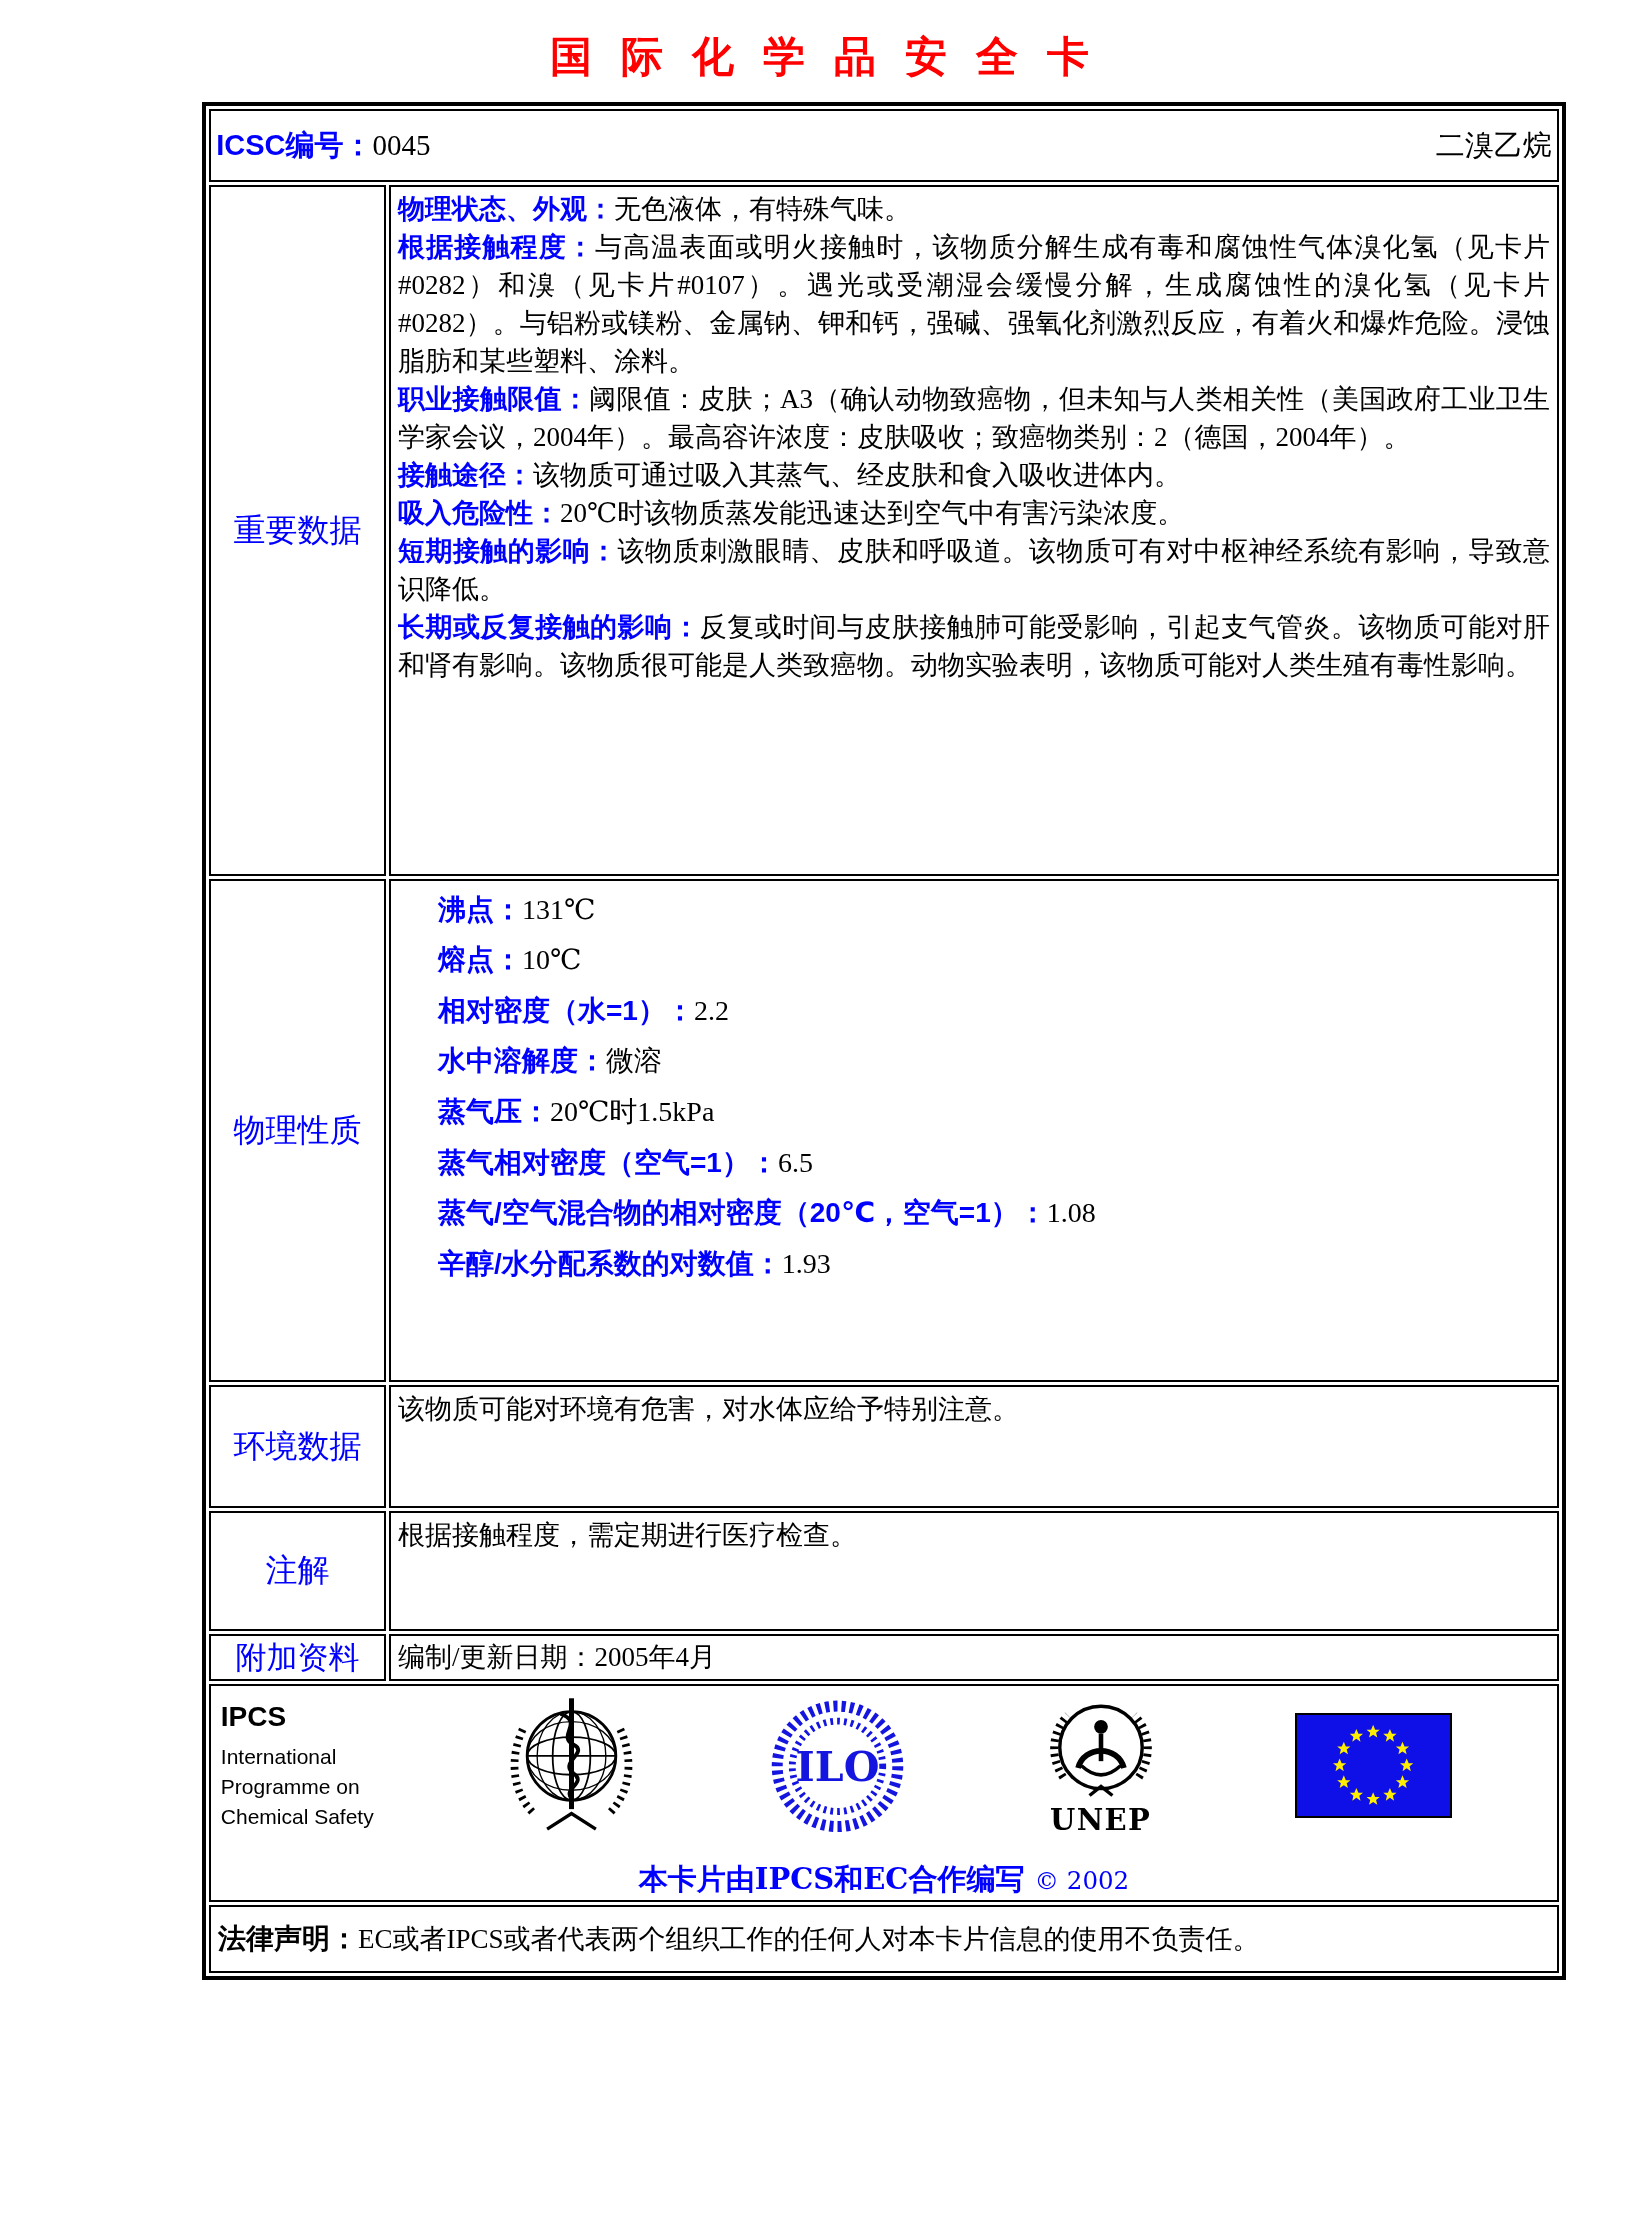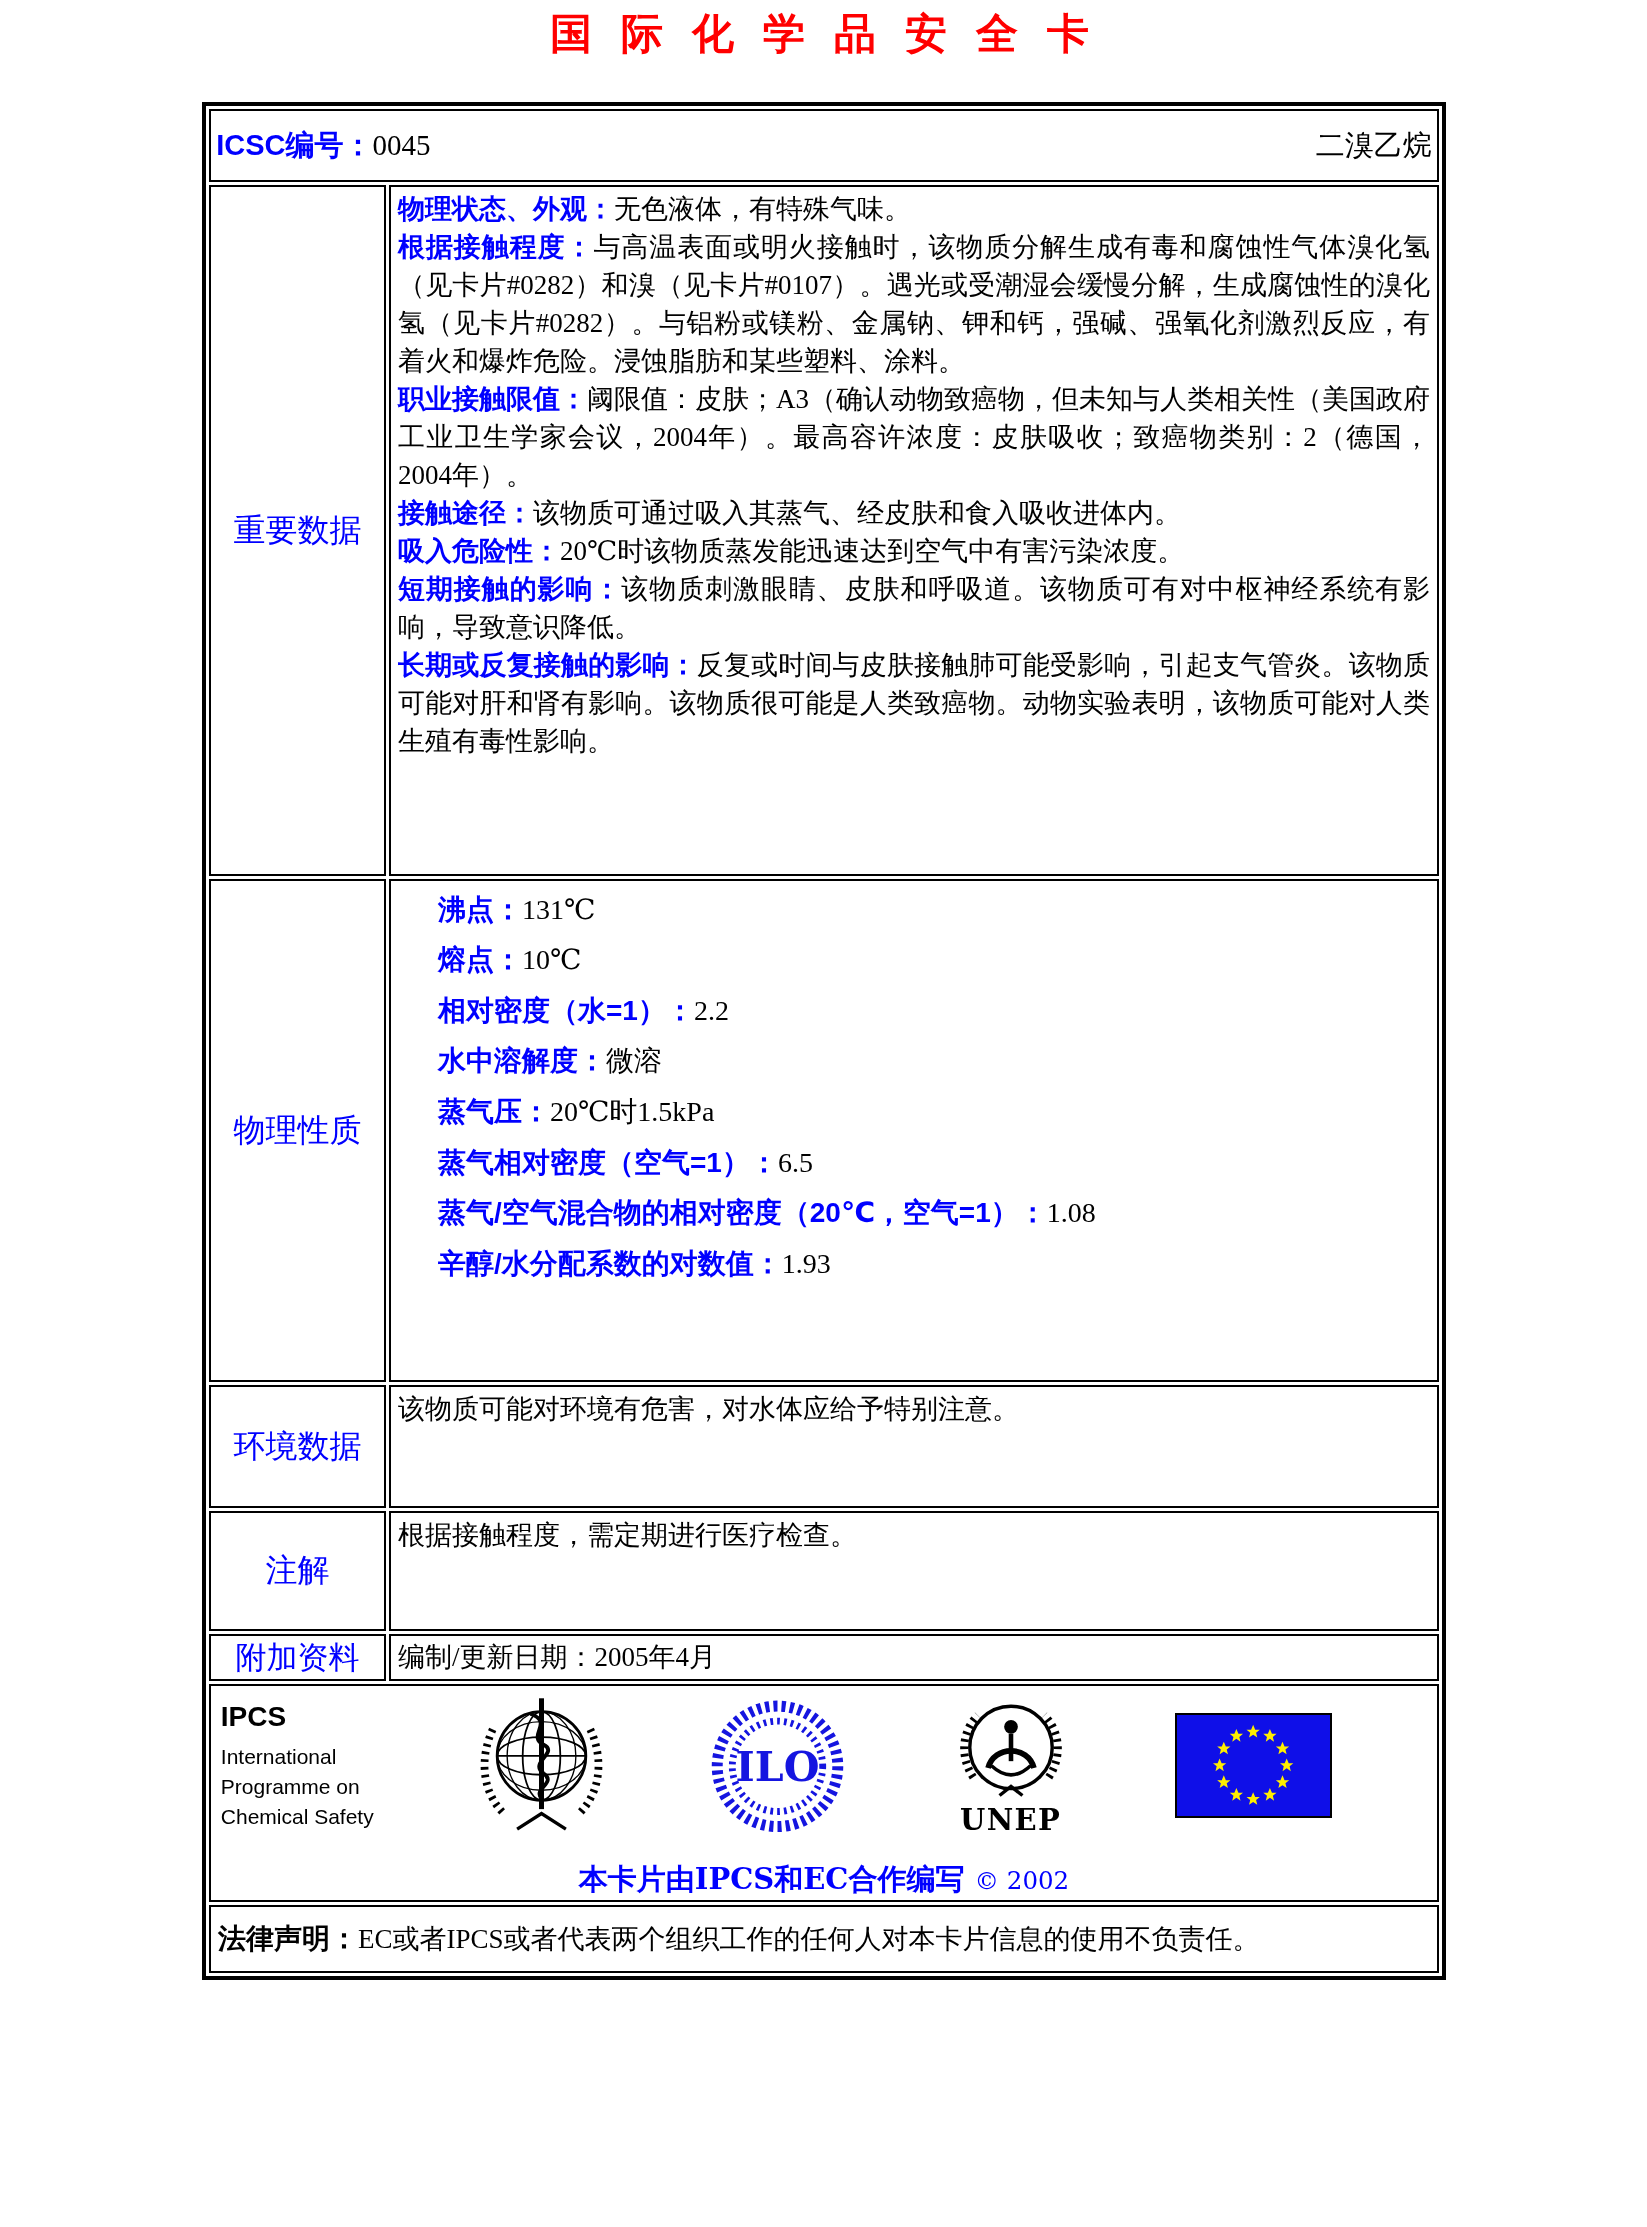--- a/index.html
+++ b/index.html
@@ -1,21 +1,21 @@
 <!DOCTYPE html>
 <html style="font-size:11.2px"><head>
 <meta charset="utf-8">
 <style>
   html,body{margin:0;padding:0;background:#ffffff;}
   .page{position:relative;width:1647px;height:2227px;background:#fff;overflow:hidden;
         font-family:"Liberation Serif","DejaVu Serif",serif;color:#000;}
-  .doc-title{position:absolute;top:6px;left:202px;width:1264px;text-align:center;
+  .doc-title{position:absolute;top:29px;left:202px;width:1264px;text-align:center;
         font-family:"DejaVu Serif","Liberation Serif",serif;font-weight:bold;
         font-size:42px;letter-spacing:29px;color:#ff0000;white-space:nowrap;}
-  table.card{position:absolute;top:102px;left:202px;width:1244px;
+  table.card{position:absolute;top:102px;left:202px;width:1364px;
         border:4.9px solid #000;border-collapse:separate;border-spacing:3.5px;table-layout:fixed;}
   td{border:2.1px solid #000;background:#fff;overflow:hidden;}
   td.label-cell{vertical-align:middle;text-align:center;
         font-family:"Liberation Sans","DejaVu Sans",sans-serif;
         color:#0000ff;font-size:32px;padding:0 2.8px;}
   td.content-cell{vertical-align:top;padding:2.8px 7px;}
   .hdr-flex{display:flex;justify-content:space-between;align-items:center;height:100%;
         font-size:29px;padding:0 4.2px;}
   .hdr-left{display:flex;align-items:center;}
   .key{font-family:"Liberation Sans","DejaVu Sans",sans-serif;font-weight:bold;color:#0000ff;}

